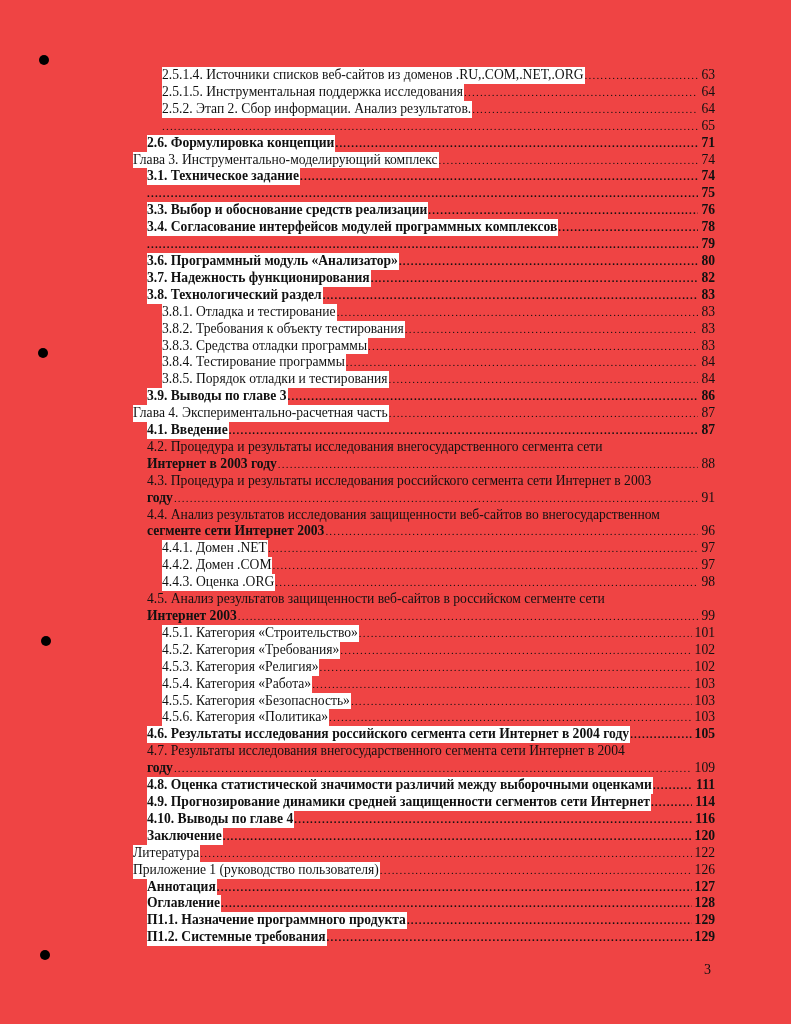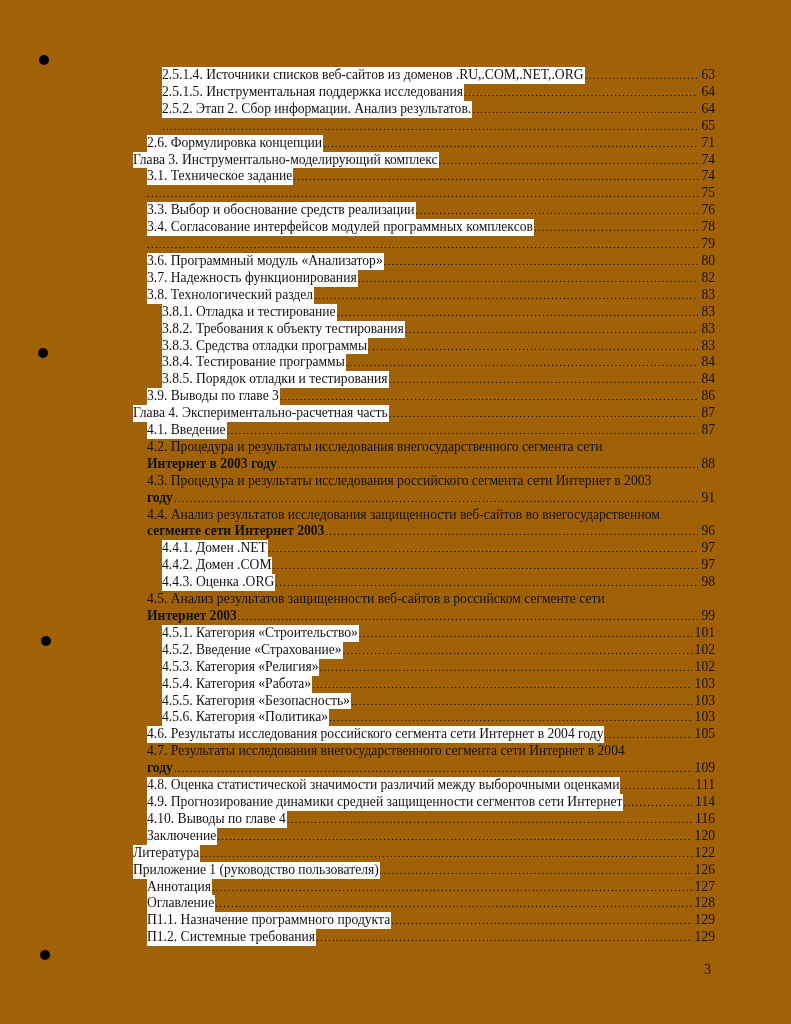--- a/index.html
+++ b/index.html
@@ -14,21 +14,21 @@
       overflow: hidden;
       font-family: "Liberation Serif", "DejaVu Serif", serif;
       color: #111111;
     }
     .page {
       position: absolute;
       left: 0;
       top: 0;
       width: 791px;
       height: 1024px;
-      background: #a16207;
+      background: #ef4444;
     }
     .punch-dot {
       position: absolute;
       width: 10px;
       height: 10px;
       border-radius: 50%;
       background: #000000;
     }
     .toc {
       position: absolute;
@@ -38,21 +38,21 @@
       font-size: 13.6px;
       line-height: 16.9px;
     }
     .toc-entry {
       position: relative;
       display: flex;
       align-items: flex-end;
       white-space: nowrap;
     }
     .toc-entry.l0 { padding-left: 0px; }
-    .toc-entry.l1 { padding-left: 14px; }
+    .toc-entry.l1 { padding-left: 14px; font-weight: bold; }
     .toc-entry.l2 { padding-left: 29px; }
     .toc-entry .title {
       flex: 0 0 auto;
       background: #fff;
       padding-right: 1px;
     }
     .toc-entry .leader {
       flex: 1 1 auto;
       overflow: hidden;
       white-space: nowrap;
@@ -272,21 +272,21 @@
           <span class="page-num">99</span>
         </div>
     </div>
 
     <div class="toc-entry l2">
         <span class="title">4.5.1. Категория «Строительство»</span>
         <span class="leader"></span>
         <span class="page-num">101</span>
       </div>
     <div class="toc-entry l2">
-        <span class="title">4.5.2. Введение «Страхование»</span>
+        <span class="title">4.5.2. Категория «Требования»</span>
         <span class="leader"></span>
         <span class="page-num">102</span>
       </div>
     <div class="toc-entry l2">
         <span class="title">4.5.3. Категория «Религия»</span>
         <span class="leader"></span>
         <span class="page-num">102</span>
       </div>
     <div class="toc-entry l2">
         <span class="title">4.5.4. Категория «Работа»</span>

